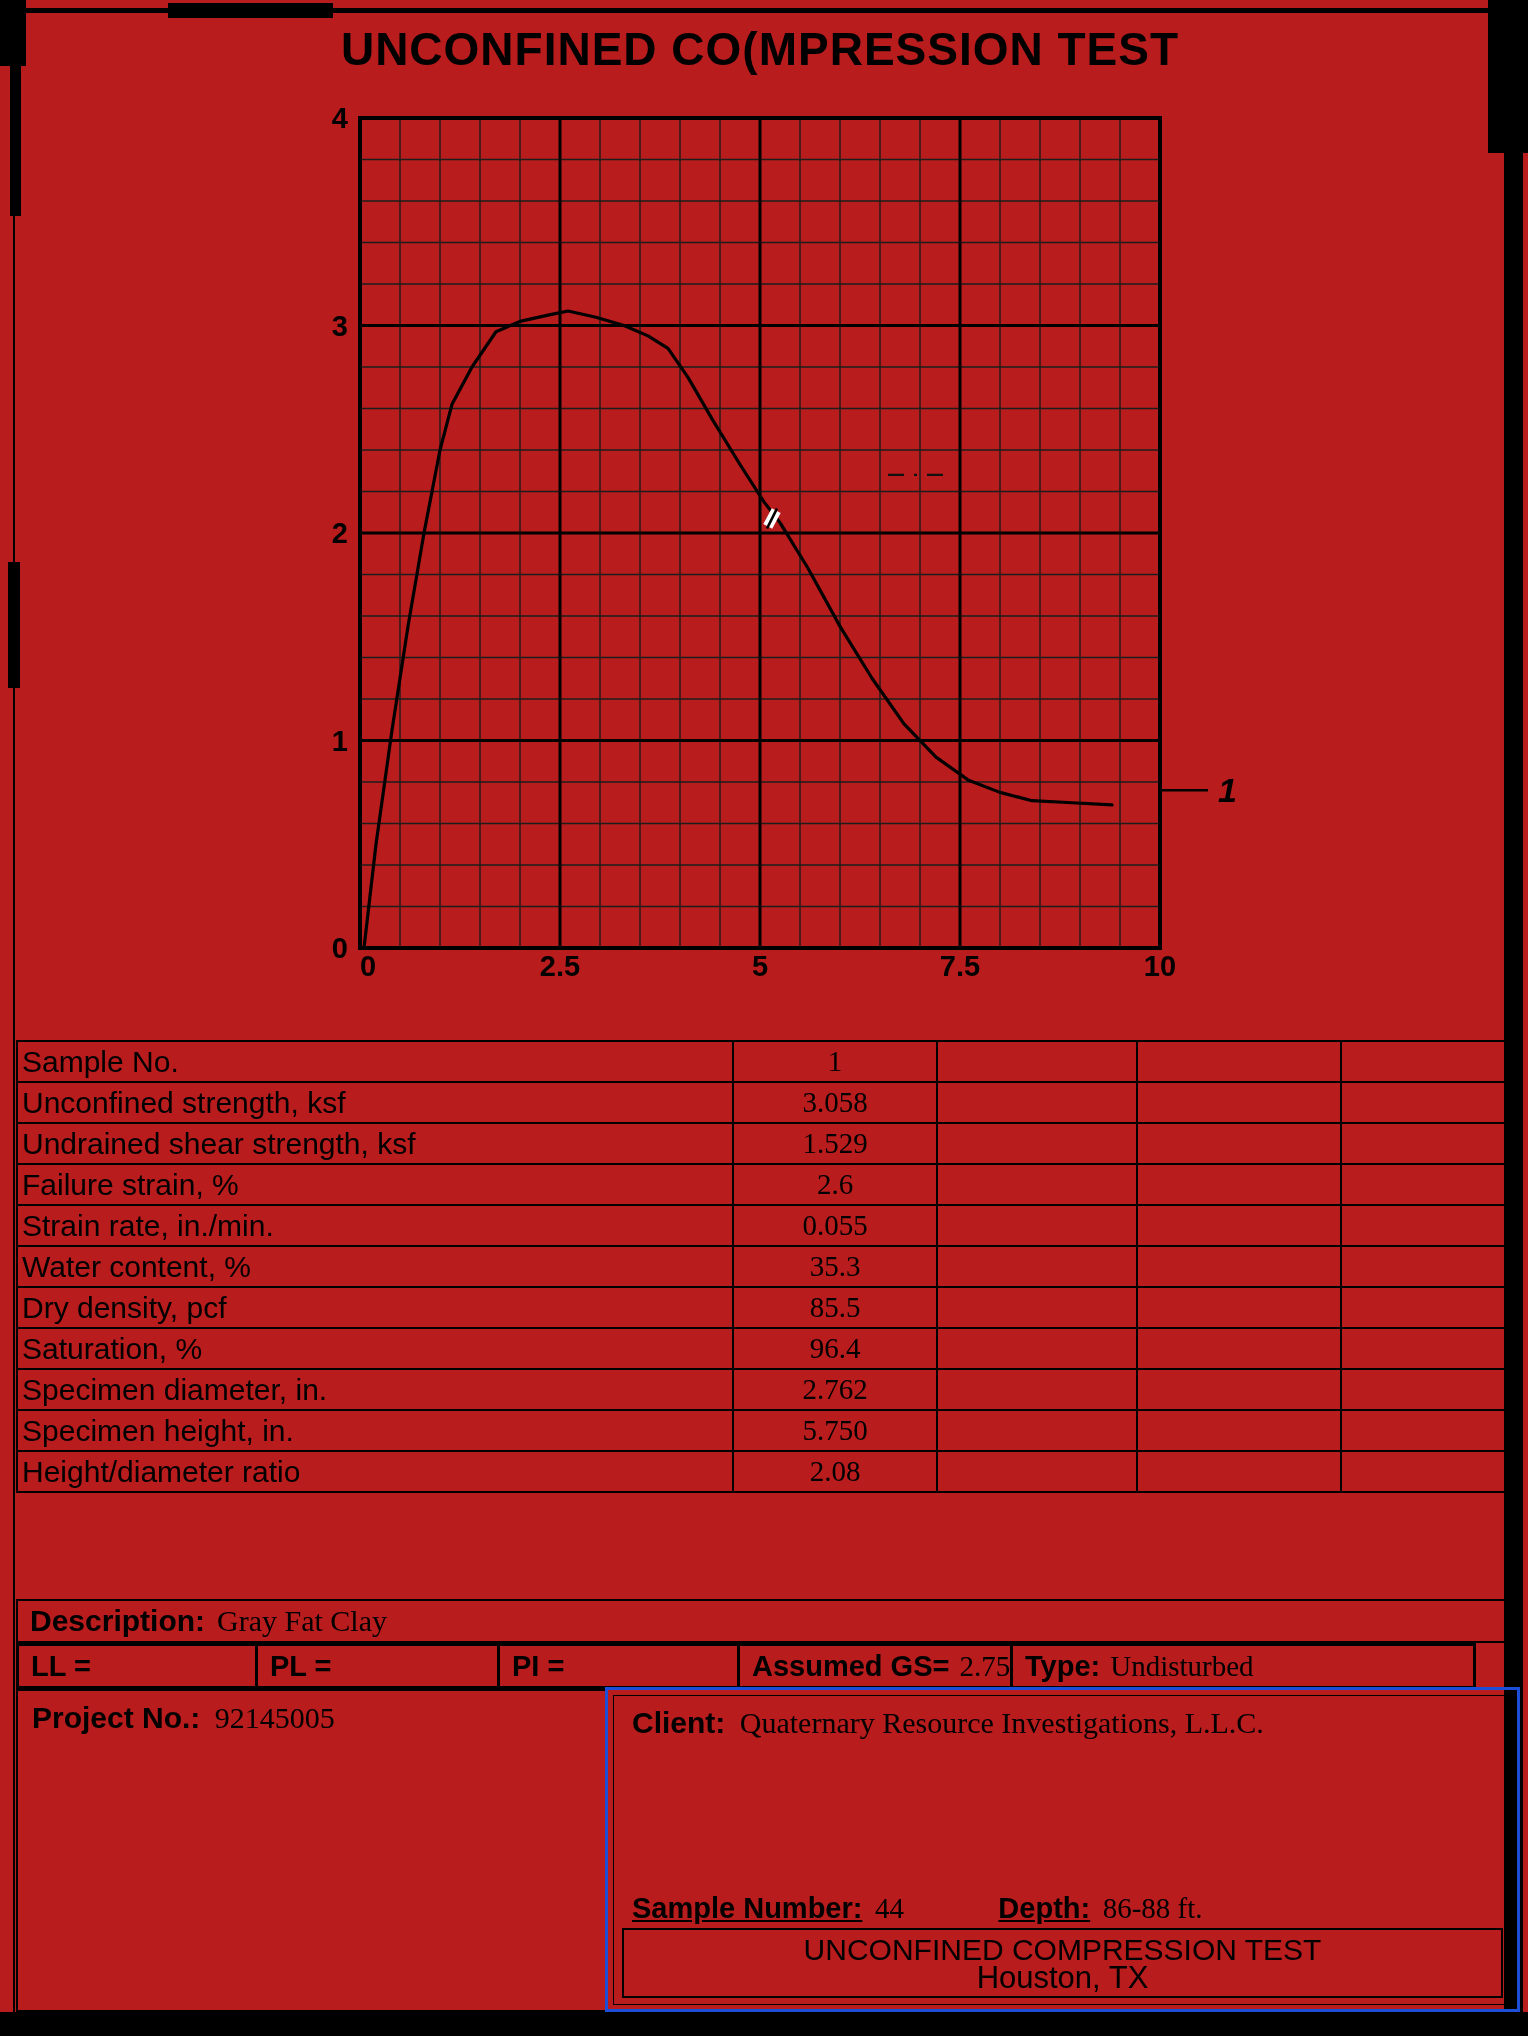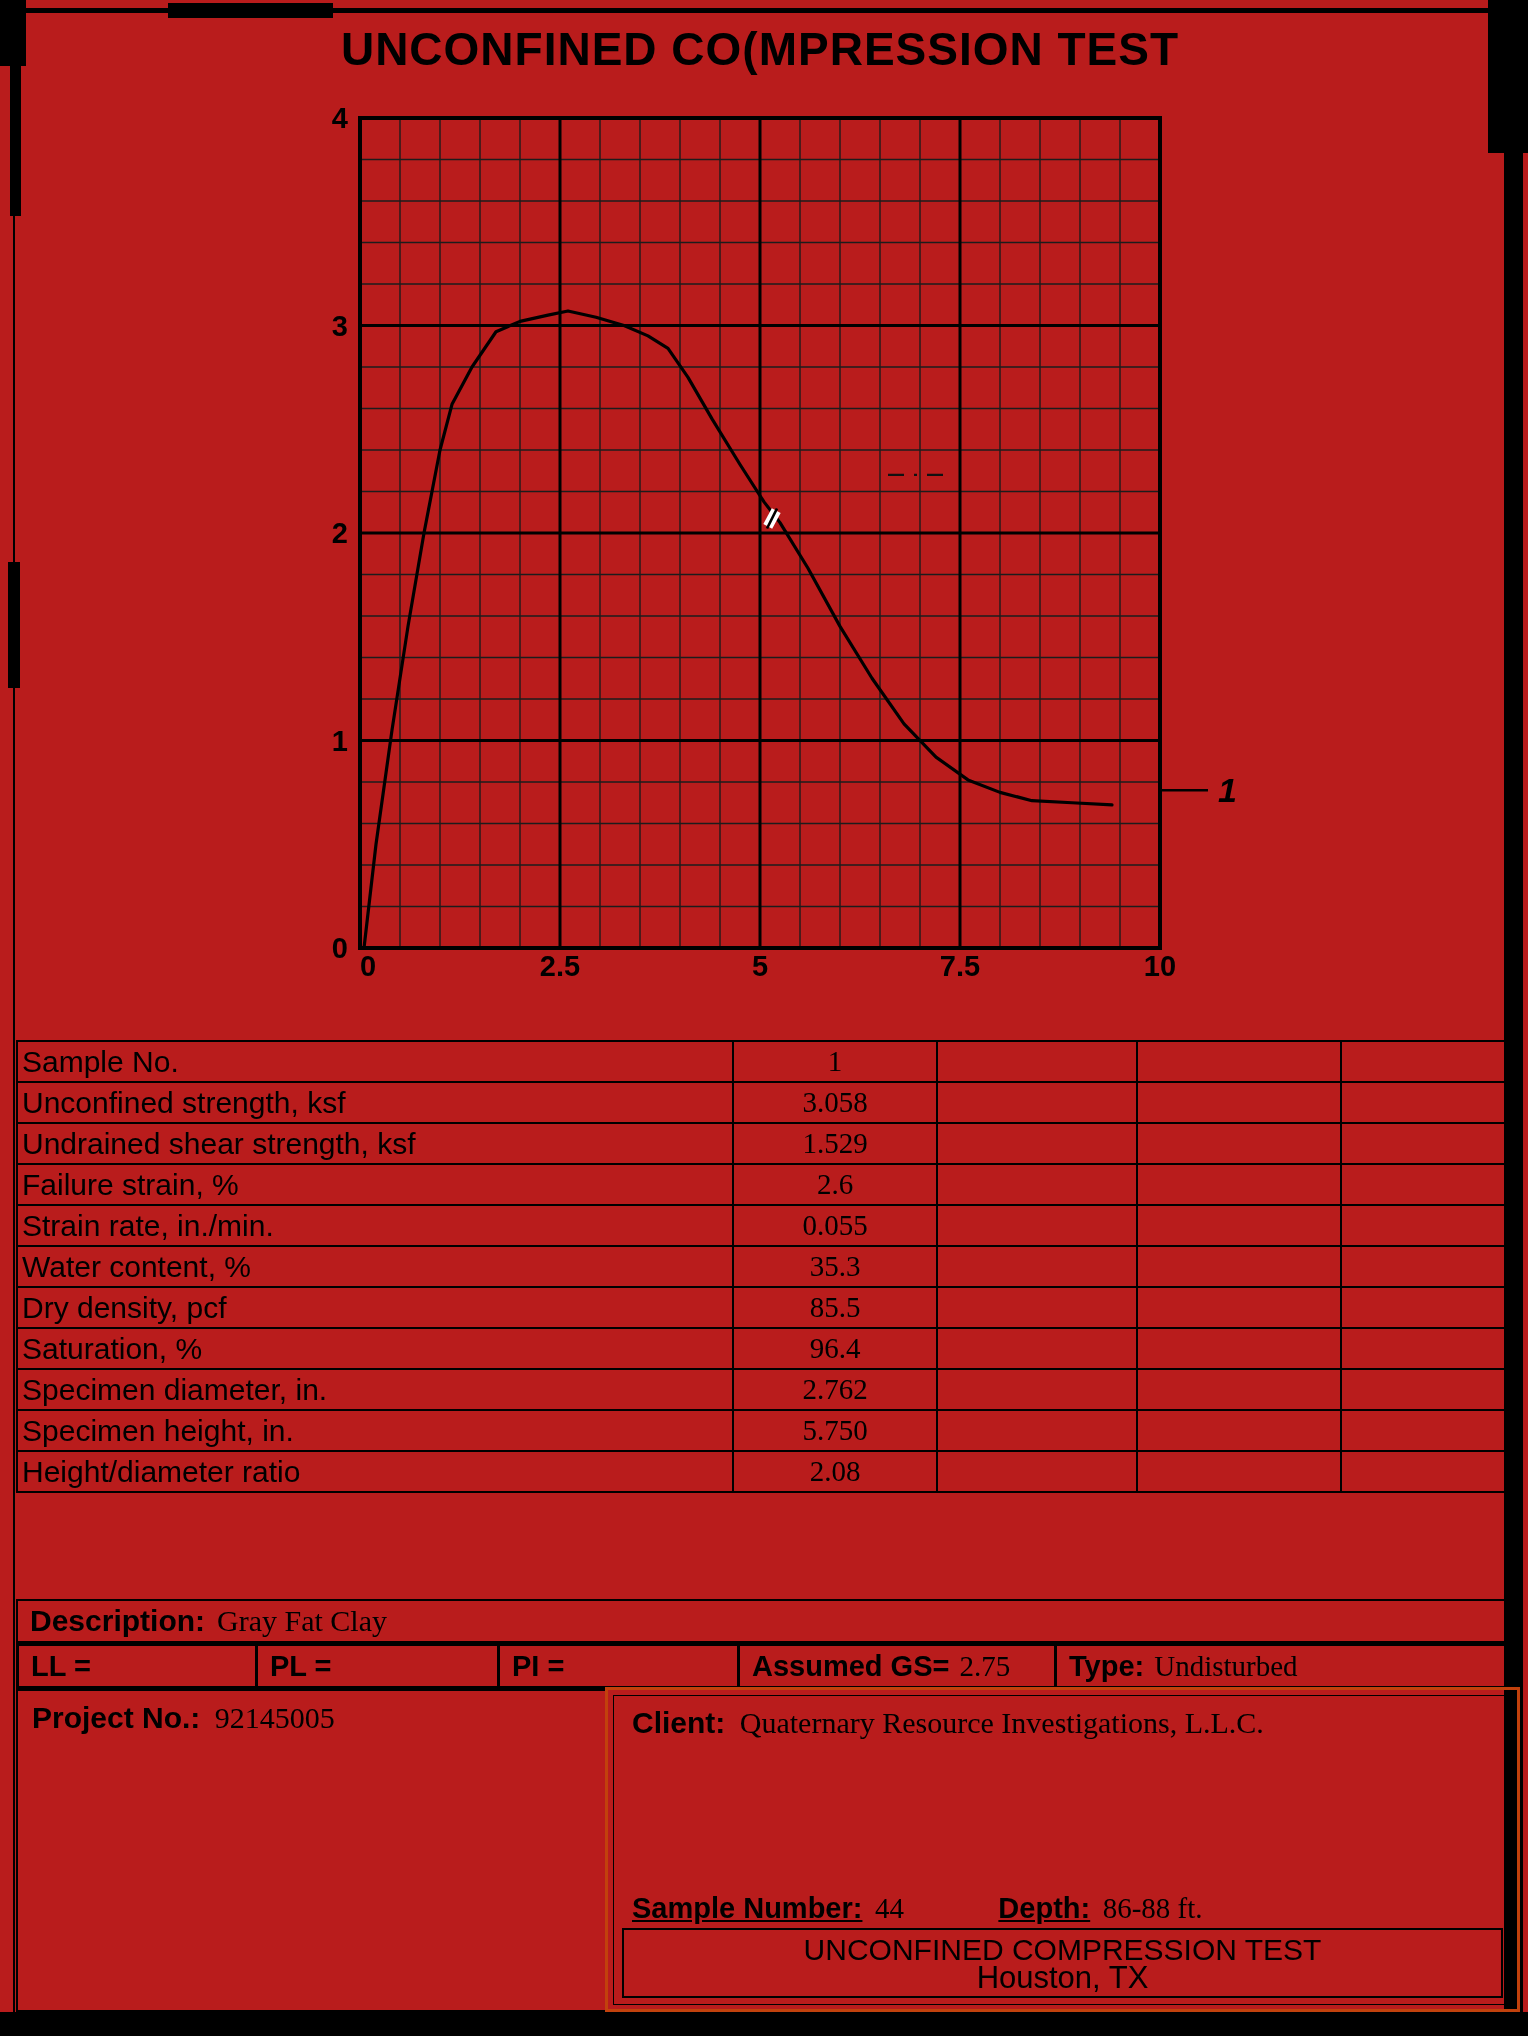--- a/index.html
+++ b/index.html
@@ -40,21 +40,21 @@
   }
   .llrow .cell:first-child{margin-left:0;}
   .llrow .cell .serif{font-weight:400;font-size:29px;margin-left:10px;}
   .projbox{
     left:16px;top:1689px;width:591px;height:323px;border:2.5px solid #000;box-sizing:border-box;
     padding:10px 0 0 14px;
   }
   .projbox b{font-size:30px;}
   .projbox .serif{font-size:30px;margin-left:10px;}
   .clientbox{
-    left:605px;top:1687px;width:915px;height:325px;border:3px solid #c2410c;box-sizing:border-box;padding-left:23px;
+    left:605px;top:1687px;width:915px;height:325px;border:3px solid #1d4ed8;box-sizing:border-box;padding-left:23px;
   }
   .clientinner{
     position:absolute;left:5px;top:5px;right:5px;bottom:4px;border:1.5px solid #000;
   }
   .clientline{position:absolute;left:18px;top:10px;white-space:nowrap;}
   .clientline b{font-size:30px;}
   .clientline .serif{font-size:30px;margin-left:10px;}
   .sampleline{position:absolute;left:18px;top:196px;white-space:nowrap;}
   .sampleline b{font-size:29px;text-decoration:underline;}
   .sampleline .serif{font-size:29px;margin-left:8px;}
@@ -256,21 +256,21 @@
   <div class="abs llrow">
     <div class="cell" style="width:242px;">
       <span>LL =</span>
     </div>
     <div class="cell" style="width:245px;">
       <span>PL =</span>
     </div>
     <div class="cell" style="width:243px;">
       <span>PI =</span>
     </div>
-    <div class="cell" style="width:320px;">
+    <div class="cell" style="width:276px;">
       <span>Assumed GS=</span>
       <span class="serif">2.75</span>
     </div>
     <div class="cell" style="width:466px;">
       <span>Type:</span>
       <span class="serif">Undisturbed</span>
     </div>
   </div>
 
   <div class="abs projbox">

